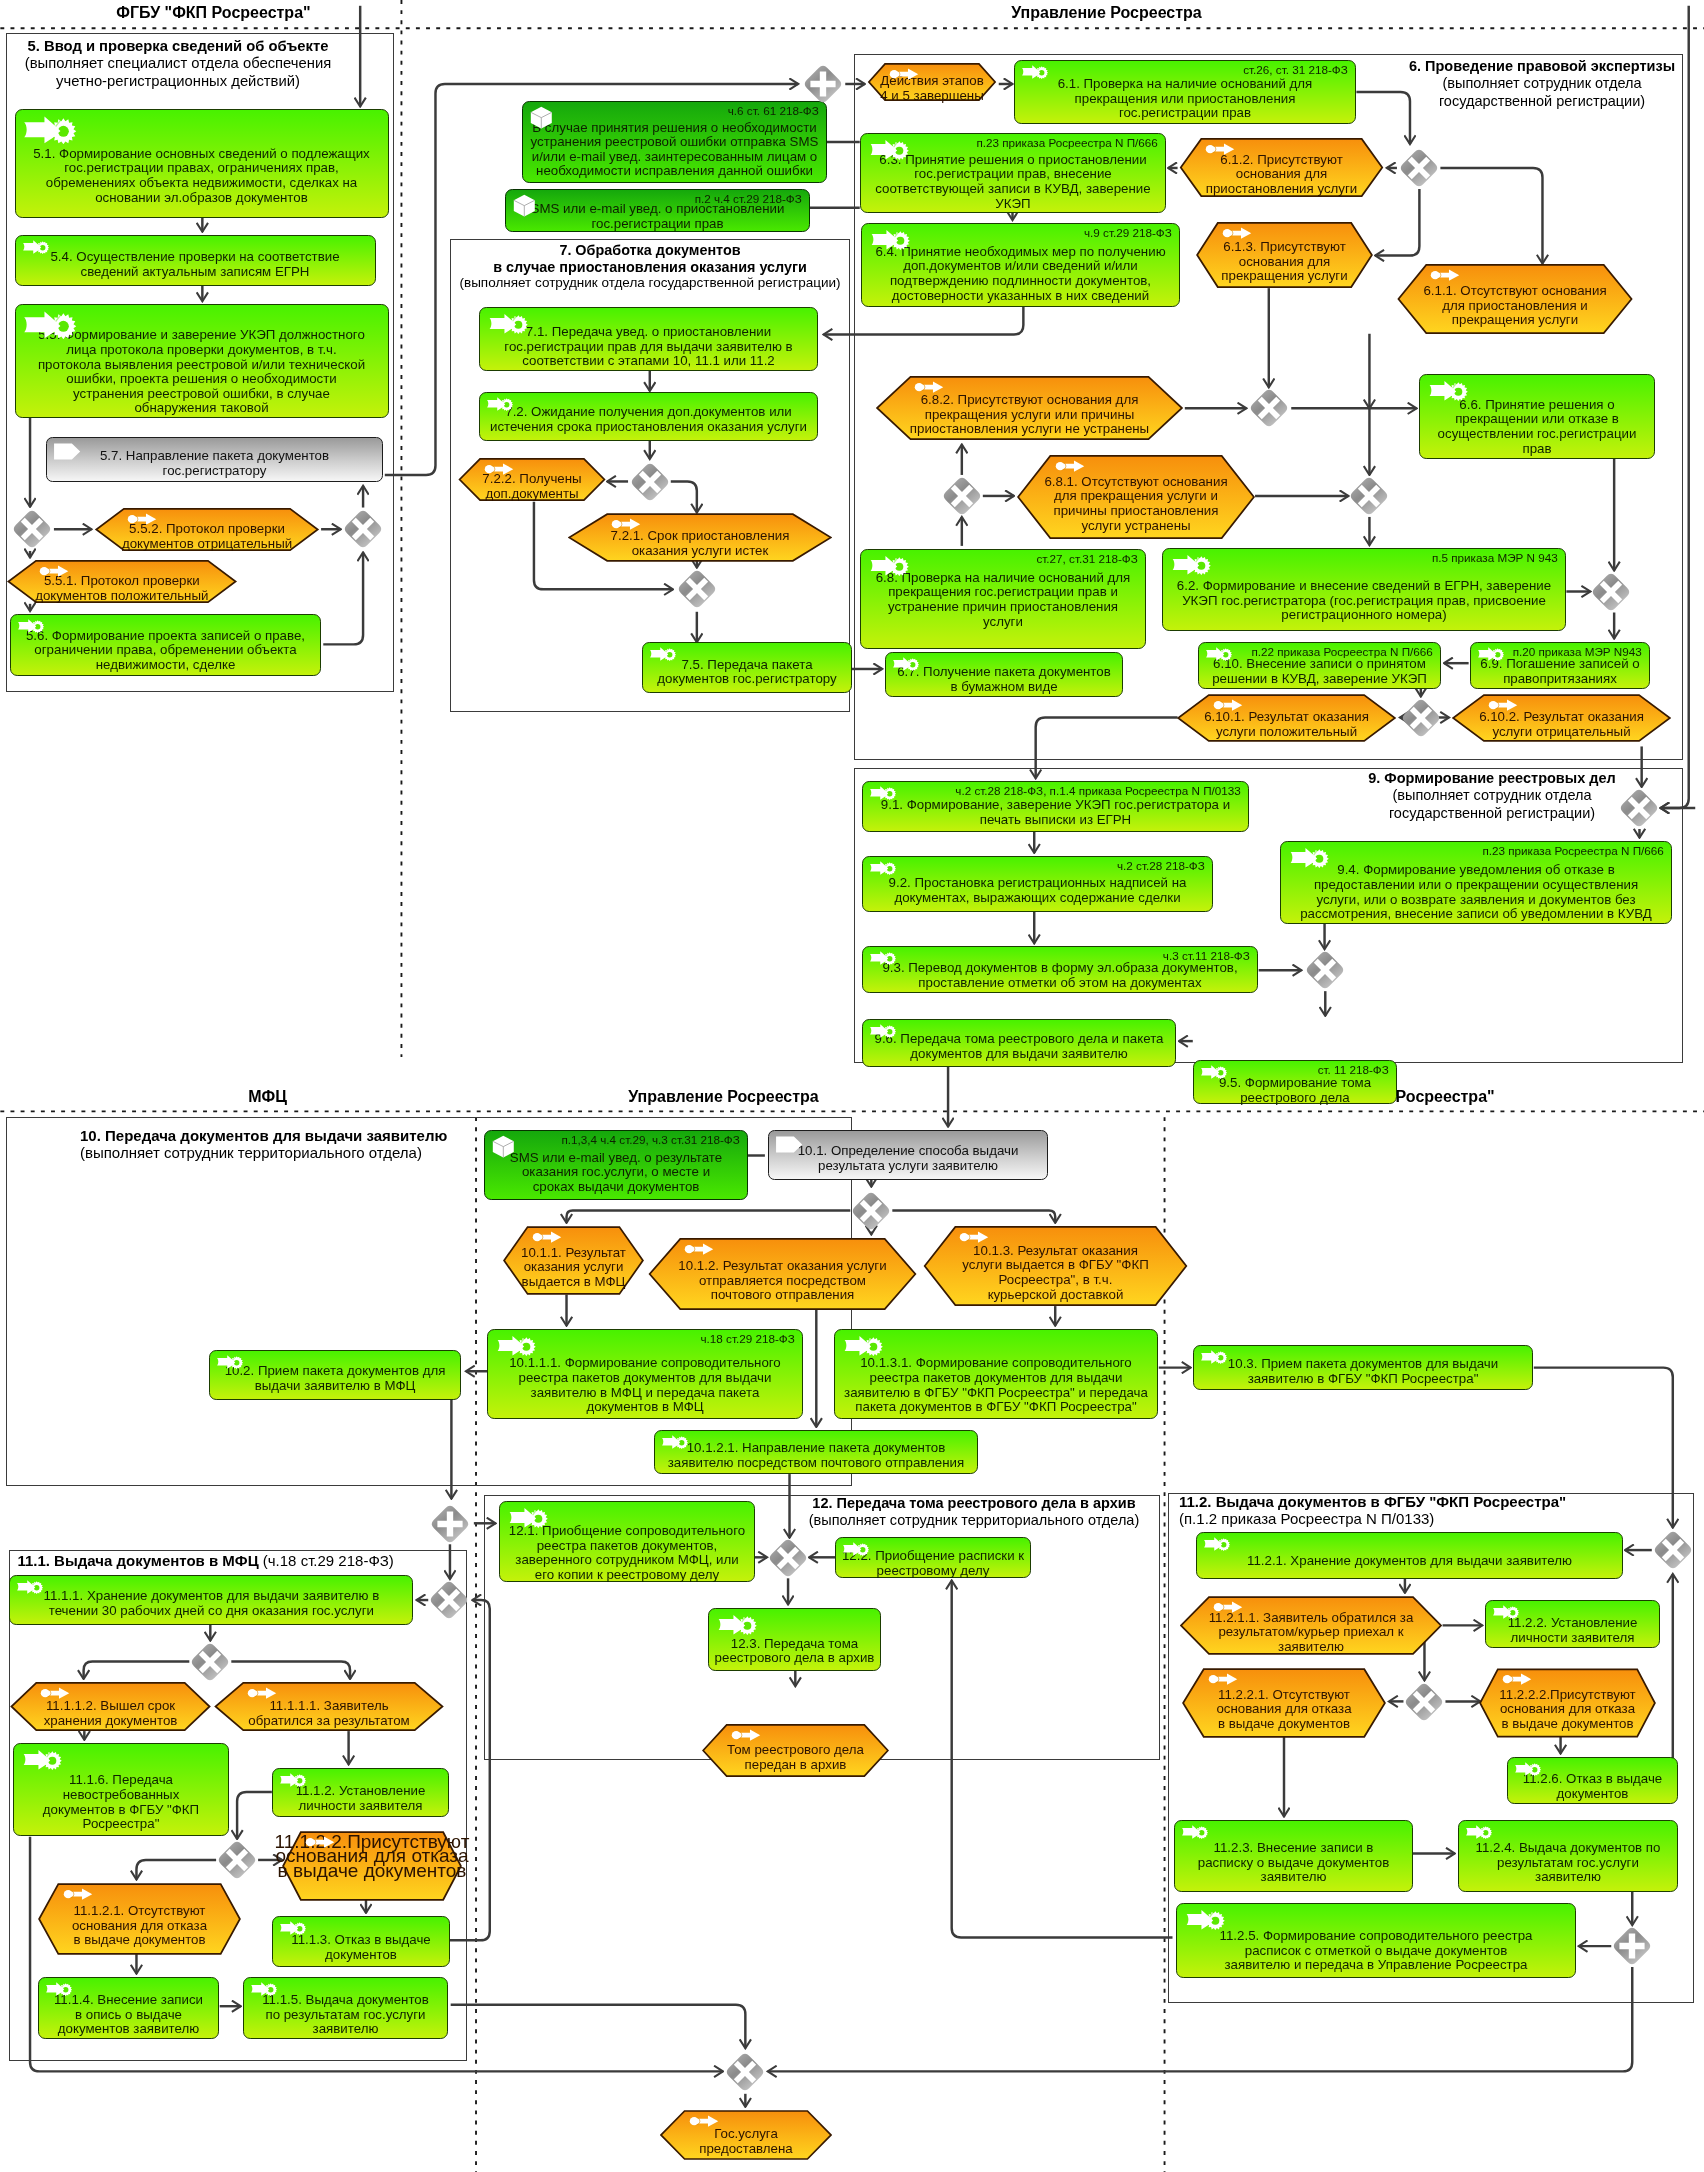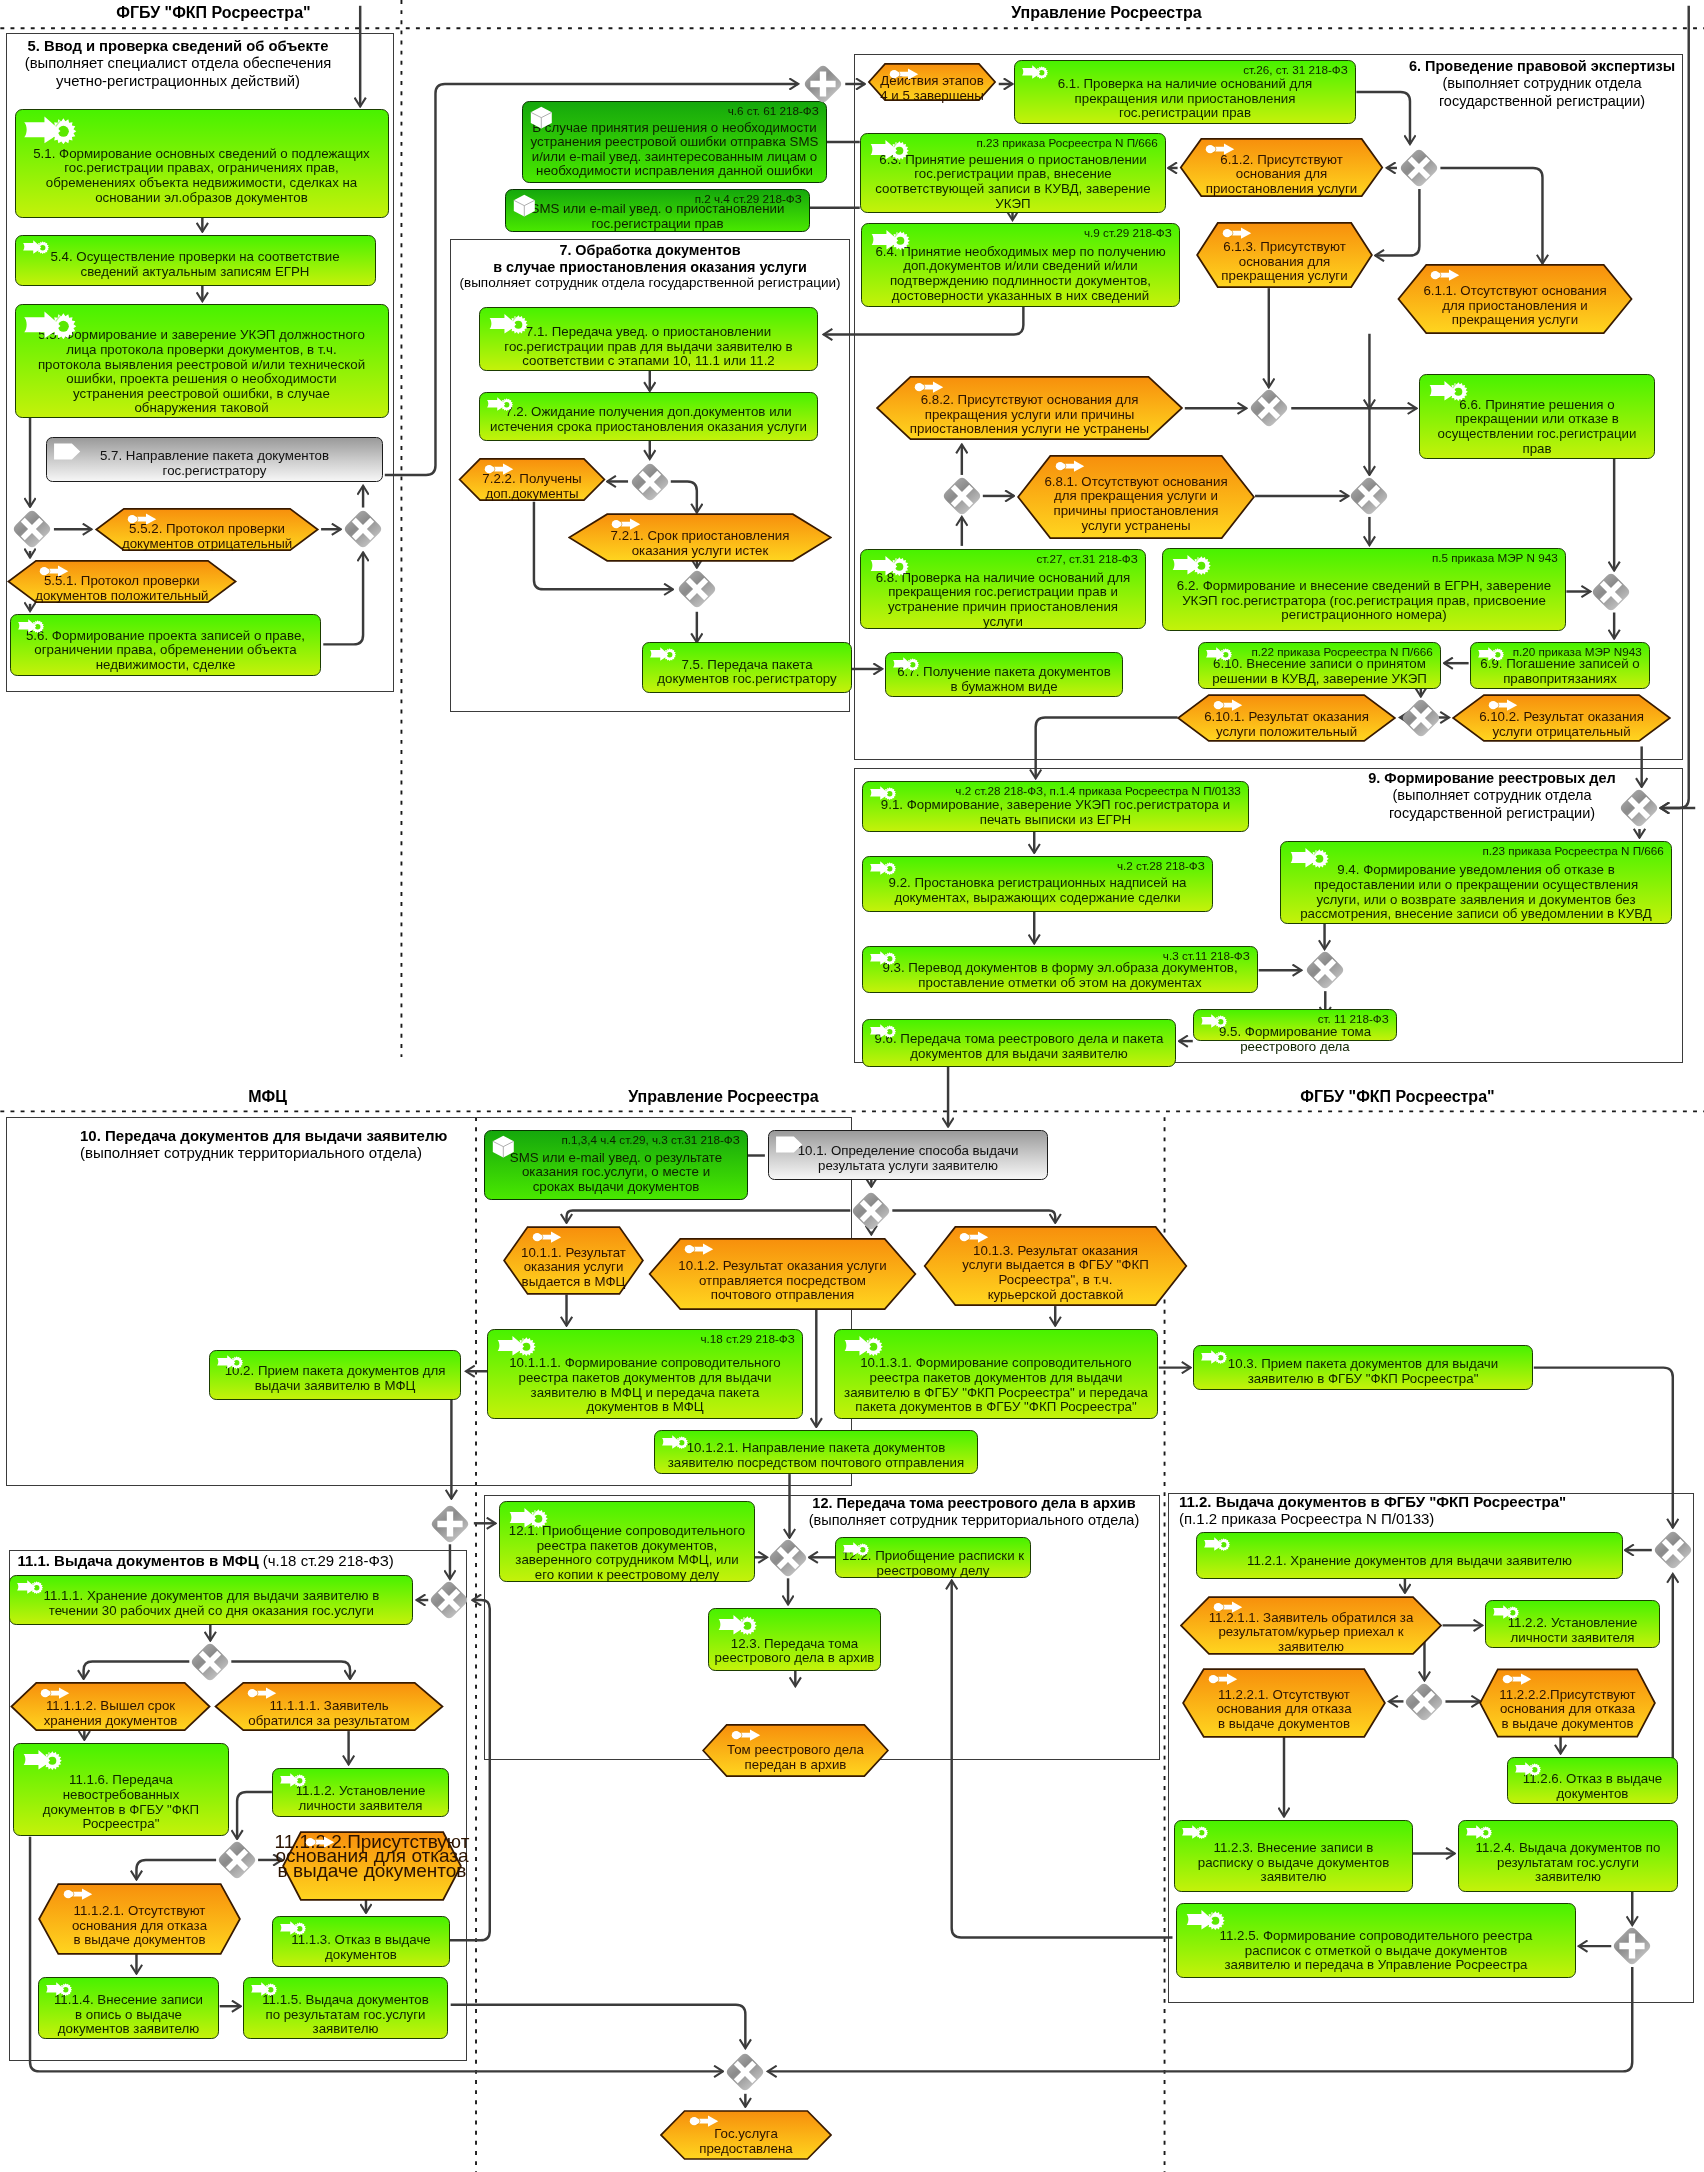--- a/index.html
+++ b/index.html
@@ -361,21 +361,21 @@
           <path d="M61.0 6.7L64.1 11.0L68.6 8.2L69.8 13.4L75.0 12.5L74.1 17.7L79.3 18.9L76.5 23.4L80.8 26.5L76.5 29.6L79.3 34.1L74.1 35.3L75.0 40.5L69.8 39.6L68.6 44.8L64.1 42.0L61.0 46.3L57.9 42.0L53.4 44.8L52.2 39.6L47.0 40.5L47.9 35.3L42.7 34.1L45.5 29.6L41.2 26.5L45.5 23.4L42.7 18.9L47.9 17.7L47.0 12.5L52.2 13.4L53.4 8.2L57.9 11.0Z" fill="#fff"></path>
           <circle cx="61.0" cy="26.5" r="8.4" fill="#5ae800"></circle>
           <path d="M30.0 43.5 L61.0 4.0" stroke="#5ae800" stroke-width="2.2" fill="none" opacity="0.45"></path>
           <path d="M1.0 12.5 H32.0 V4.0 L46.0 16.0 L56.5 26.0 L45.0 36.5 L32.0 45.0 V35.5 H1.0 C6.0 30.0 6.0 18.0 1.0 12.5 Z" fill="#fff"></path>
         </svg></span>
       <span class="tlabel" style="top:23px;height:58px;font-size:13.3px;line-height:14.6px;">6.6. Принятие решения о
 прекращении или отказе в
 осуществлении гос.регистрации
 прав</span>
     </div>
-<div class="task" style="left:860px;top:549px;width:286px;height:80px;">
+<div class="task" style="left:860px;top:549px;width:286px;height:100px;">
       <span class="iconwrap"><svg class="ico" viewBox="0 0 81 46" width="59" height="33">
           <path d="M61.0 6.7L64.1 11.0L68.6 8.2L69.8 13.4L75.0 12.5L74.1 17.7L79.3 18.9L76.5 23.4L80.8 26.5L76.5 29.6L79.3 34.1L74.1 35.3L75.0 40.5L69.8 39.6L68.6 44.8L64.1 42.0L61.0 46.3L57.9 42.0L53.4 44.8L52.2 39.6L47.0 40.5L47.9 35.3L42.7 34.1L45.5 29.6L41.2 26.5L45.5 23.4L42.7 18.9L47.9 17.7L47.0 12.5L52.2 13.4L53.4 8.2L57.9 11.0Z" fill="#fff"></path>
           <circle cx="61.0" cy="26.5" r="8.4" fill="#5ae800"></circle>
           <path d="M30.0 43.5 L61.0 4.0" stroke="#5ae800" stroke-width="2.2" fill="none" opacity="0.45"></path>
           <path d="M1.0 12.5 H32.0 V4.0 L46.0 16.0 L56.5 26.0 L45.0 36.5 L32.0 45.0 V35.5 H1.0 C6.0 30.0 6.0 18.0 1.0 12.5 Z" fill="#fff"></path>
         </svg></span>
       <span class="anno">ст.27, ст.31 218-ФЗ</span>
       <span class="tlabel" style="top:19px;height:62px;font-size:13.3px;line-height:14.6px;">6.8. Проверка на наличие оснований для
 прекращения гос.регистрации прав и
 устранение причин приостановления
@@ -464,21 +464,21 @@
           <circle cx="61.0" cy="26.5" r="8.4" fill="#5ae800"></circle>
           <path d="M30.0 43.5 L61.0 4.0" stroke="#5ae800" stroke-width="2.2" fill="none" opacity="0.45"></path>
           <path d="M1.0 12.5 H32.0 V4.0 L46.0 16.0 L56.5 26.0 L45.0 36.5 L32.0 45.0 V35.5 H1.0 C6.0 30.0 6.0 18.0 1.0 12.5 Z" fill="#fff"></path>
         </svg></span>
       <span class="anno">п.23 приказа Росреестра N П/666</span>
       <span class="tlabel" style="top:22px;height:57px;font-size:13.3px;line-height:14.6px;">9.4. Формирование уведомления об отказе в
 предоставлении или о прекращении осуществления
 услуги, или о возврате заявления и документов без
 рассмотрения, внесение записи об уведомлении в КУВД</span>
     </div>
-<div class="task" style="left:1193px;top:1009px;width:204px;height:32px;">
+<div class="task" style="left:1193px;top:1060px;width:204px;height:44px;">
       <span class="iconwrap small"><svg class="ico" viewBox="0 0 81 46" width="59" height="33">
           <path d="M61.0 6.7L64.1 11.0L68.6 8.2L69.8 13.4L75.0 12.5L74.1 17.7L79.3 18.9L76.5 23.4L80.8 26.5L76.5 29.6L79.3 34.1L74.1 35.3L75.0 40.5L69.8 39.6L68.6 44.8L64.1 42.0L61.0 46.3L57.9 42.0L53.4 44.8L52.2 39.6L47.0 40.5L47.9 35.3L42.7 34.1L45.5 29.6L41.2 26.5L45.5 23.4L42.7 18.9L47.9 17.7L47.0 12.5L52.2 13.4L53.4 8.2L57.9 11.0Z" fill="#fff"></path>
           <circle cx="61.0" cy="26.5" r="8.4" fill="#5ae800"></circle>
           <path d="M30.0 43.5 L61.0 4.0" stroke="#5ae800" stroke-width="2.2" fill="none" opacity="0.45"></path>
           <path d="M1.0 12.5 H32.0 V4.0 L46.0 16.0 L56.5 26.0 L45.0 36.5 L32.0 45.0 V35.5 H1.0 C6.0 30.0 6.0 18.0 1.0 12.5 Z" fill="#fff"></path>
         </svg></span>
       <span class="anno">ст. 11 218-ФЗ</span>
       <span class="tlabel" style="top:15px;height:29px;font-size:13.3px;line-height:14.6px;">9.5. Формирование тома
 реестрового дела</span>
     </div>

